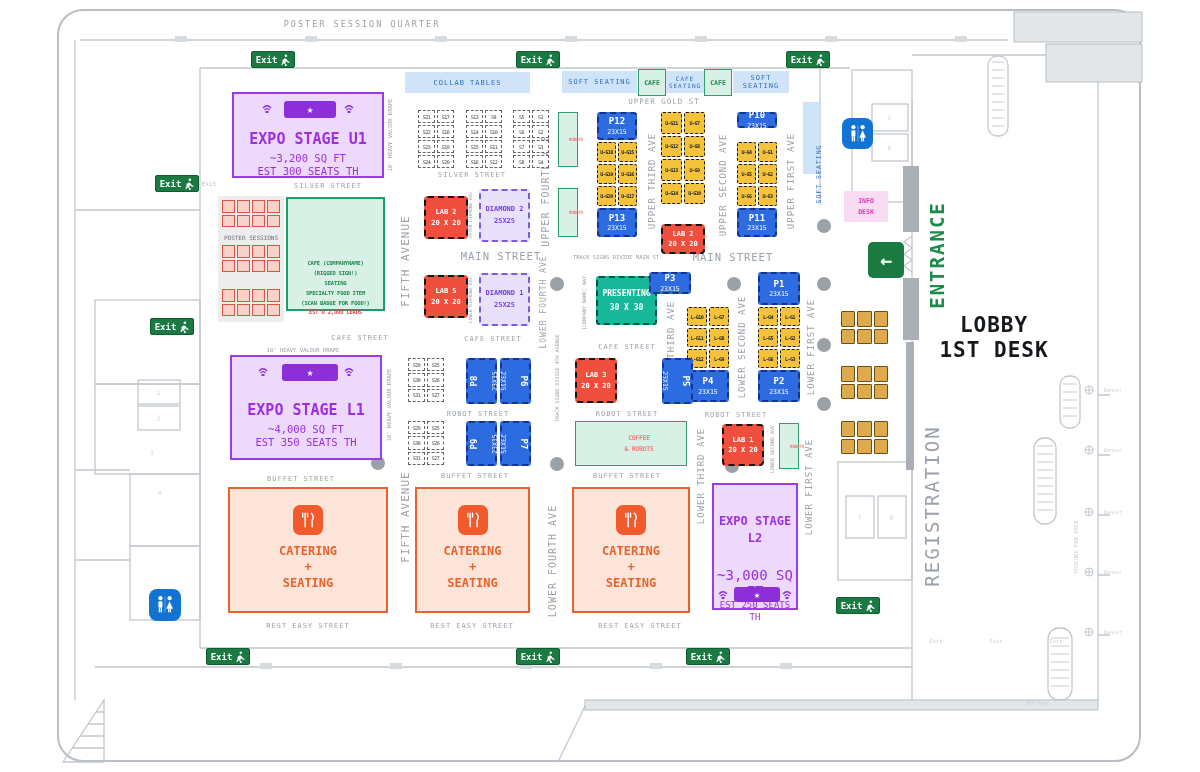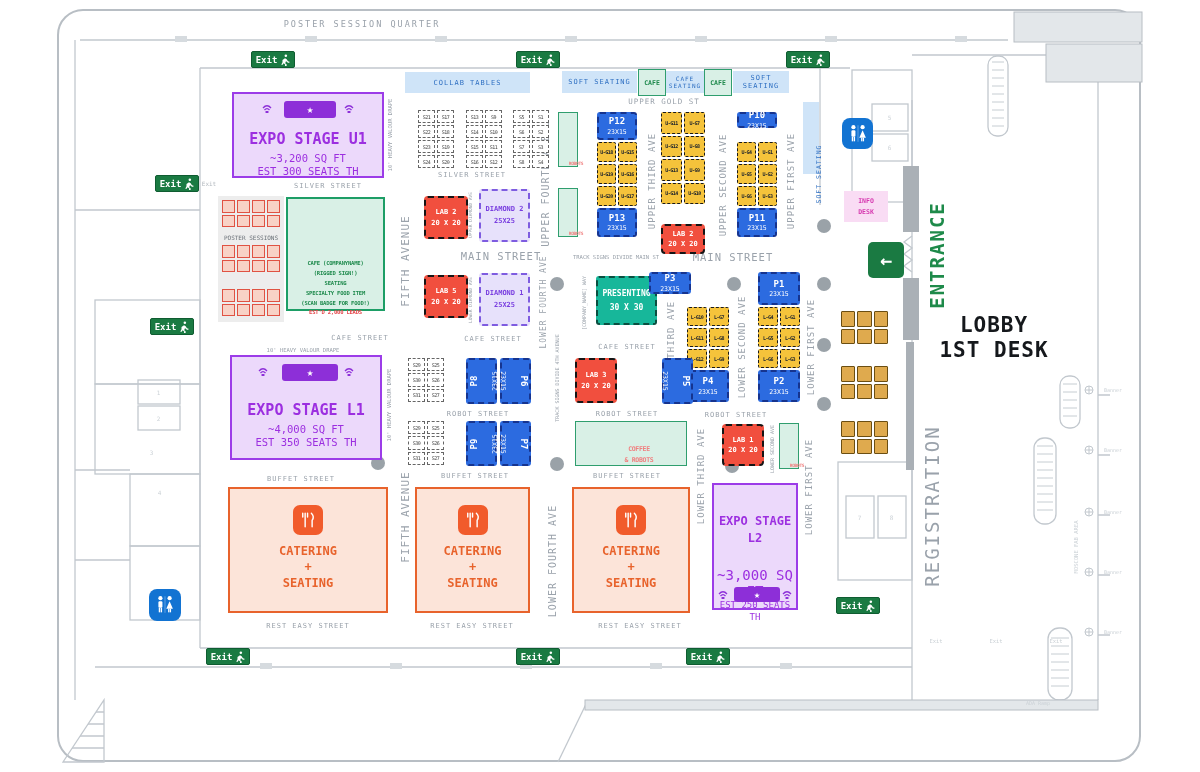--- a/index.html
+++ b/index.html
@@ -19,21 +19,21 @@
   .booth-p.rotcw .in { transform:rotate(90deg); text-align:center; }
   .lab { position:absolute; background:#f14f3e; border:2px dashed #151515; border-radius:4px; color:#fff;
          display:flex; flex-direction:column; align-items:center; justify-content:center; font-weight:bold; font-size:7px; line-height:1.5; z-index:2; }
   .diamond { position:absolute; background:#e7e1fb; border:2px dashed #7e5ce0; border-radius:3px; color:#7a3fe0;
              display:flex; flex-direction:column; align-items:center; justify-content:center; font-weight:bold; font-size:7px; line-height:1.6; z-index:2; }
   .presenting { position:absolute; background:#17b79a; border:2px dashed #0b4f40; border-radius:3px; color:#fff;
                 display:flex; flex-direction:column; align-items:center; justify-content:center; font-weight:bold; font-size:8px; line-height:1.7; z-index:2; }
   .stage { position:absolute; background:#ecd9fb; border:2px solid #9c3ce8; color:#9c2fe0; text-align:center; z-index:2; }
   .stagebar { position:absolute; background:#8d2fd8; border-radius:3px; color:#fff; display:flex; align-items:center; justify-content:center; font-size:11px; }
   .spk { position:absolute; width:14px; height:12px; }
-  .mint { position:absolute; background:#d9f0e6; border:1.5px solid #2f9e6e; z-index:2; display:flex; align-items:flex-end; justify-content:center;padding-left:16px; }
+  .mint { position:absolute; background:#d9f0e6; border:1.5px solid #2f9e6e; z-index:2; display:flex; align-items:center; justify-content:center;padding-left:16px; }
   .robots-txt { color:#f08080; font-size:4.5px; font-weight:bold; letter-spacing:-0.3px; }
   .band { position:absolute; background:#cfe4f8; color:#2e6fc2; display:flex; align-items:center; justify-content:center;
           font-size:7px; letter-spacing:1px; z-index:1; text-align:center; }
   .cafebox { position:absolute; background:#d9f0e6; border:1.5px solid #2f9e6e; color:#1f8a4d; display:flex; align-items:center; justify-content:center; font-size:6.5px; font-weight:bold; z-index:2; }
   .exit { position:absolute; background:#1a7a42; border:1px solid #0f5c31; color:#fff; display:flex; align-items:center; justify-content:center; gap:3px; font-weight:bold; font-size:9px; border-radius:2px; z-index:3; }
   .grid2 { display:grid; grid-template-columns:repeat(2,1fr); grid-auto-rows:1fr; gap:2px; position:absolute; z-index:2; }
   .grid3 { display:grid; grid-template-columns:repeat(3,1fr); grid-auto-rows:1fr; gap:2px; position:absolute; z-index:2; }
   .grid4 { display:grid; grid-template-columns:repeat(4,1fr); grid-auto-rows:1fr; gap:2px; position:absolute; z-index:2; }
   .ycell { background:#f5c33b; border:1.5px dashed #1a1a1a; border-radius:2px; color:#21262c; font-size:5px; font-weight:bold;
            display:flex; align-items:center; justify-content:center; letter-spacing:-0.5px; }

